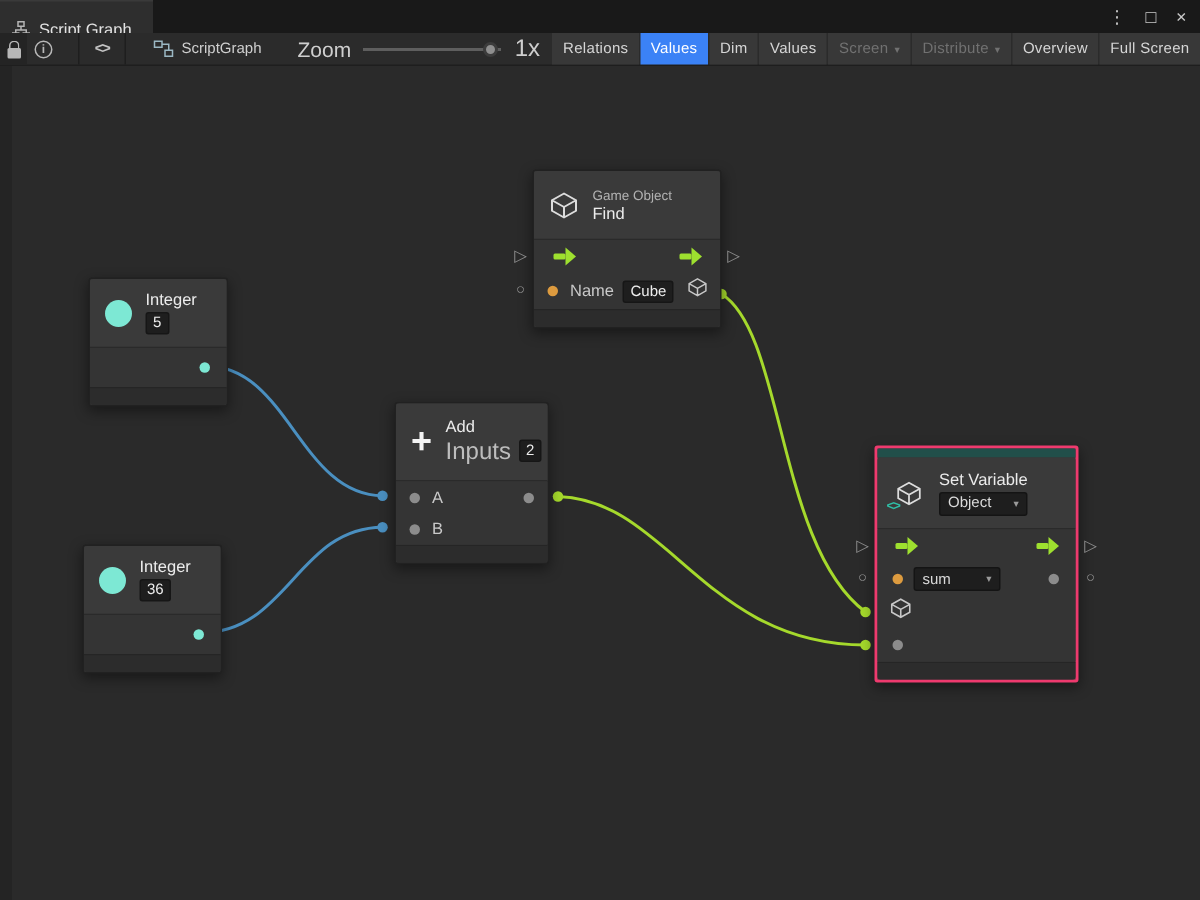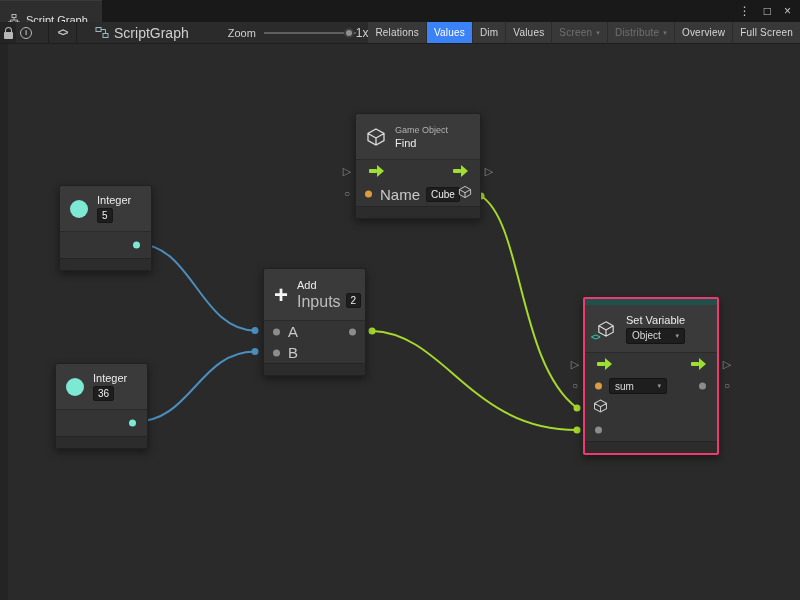--- a/index.html
+++ b/index.html
@@ -17,26 +17,26 @@
   .tb-btn{height:100%;display:flex;align-items:center;justify-content:center;color:#C8C8C8}
   .tb-lock{width:18px;background:#242424}
   .lock-shape{position:relative;width:9px;height:12px}
   .lock-shape .shackle{position:absolute;left:1px;top:0;width:7px;height:6px;border:1.5px solid #B8B8B8;border-bottom:none;border-radius:4px 4px 0 0}
   .lock-shape .lbody{position:absolute;left:0;top:5px;width:9px;height:7px;background:#B8B8B8;border-radius:1px}
   .tb-info{width:22px}
   .info-shape{width:12px;height:12px;border:1px solid #B8B8B8;border-radius:50%;font-size:8px;line-height:10px;text-align:center;color:#B8B8B8;font-weight:bold}
   .info-shape::after{content:"i"}
   .tb-code{width:32px;margin-left:12px;border-left:1px solid #1E1E1E;border-right:1px solid #1E1E1E;font-size:10px;font-weight:bold;letter-spacing:-1px;color:#C4C4C4}
   .sg-group{display:flex;align-items:center;gap:5px;margin-left:18px}
-  .sg-label{font-size:14px;color:#CFCFCF}
-  .zoom-label{margin-left:39px;font-size:11px;color:#CFCFCF}
+  .sg-label{font-size:10px;color:#CFCFCF}
+  .zoom-label{margin-left:24px;font-size:14px;color:#CFCFCF}
   .slider{position:relative;margin-left:8px;width:92px;height:12px}
   .slider .track{position:absolute;left:0;top:5px;width:92px;height:2px;background:#5E5E5E}
   .slider .knob{position:absolute;left:80px;top:1px;width:10px;height:10px;border-radius:50%;background:#8F8F8F;border:2px solid #3C3C3C}
-  .zoom-value{margin-left:9px;font-size:12px;color:#CFCFCF}
+  .zoom-value{margin-left:9px;font-size:16px;color:#CFCFCF}
   .tb-right{margin-left:auto;height:100%;display:flex;gap:1px}
   .tb-button{height:100%;display:flex;align-items:center;background:#383838;padding:0 7px;font-size:10px;color:#D6D6D6;letter-spacing:.2px;white-space:nowrap}
   .tb-button.active{background:#3b82f6;color:#FFFFFF}
   .tb-button.disabled{color:#717171}
   .tb-button .caret{margin-left:4px;font-size:7px}
 
   
   .canvas{position:absolute;left:0;top:44px;width:800px;height:556px;background:#2A2A2A;z-index:0}
   .left-strip{position:absolute;left:0;top:44px;width:8px;height:556px;background:#242424;z-index:1}
   .corner-sq{position:absolute;left:0;top:44px;width:8px;height:8px;background:#1B1B1B;z-index:1}
@@ -49,21 +49,21 @@
   .node-header{background:#3A3A3A;display:flex;align-items:center;gap:9px;padding:0 10px;border-bottom:1px solid #2A2A2A;border-radius:2px 2px 0 0}
   .hdr-col{display:flex;flex-direction:column;gap:2px}
   .node-title{font-size:11px;color:#ECECEC}
   .node-category{font-size:9px;color:#B2B2B2}
   .inline-field{background:#1E1E1E;border:1px solid #161616;border-radius:2px;font-size:10px;color:#EDEDED;padding:0 4px;height:15px;line-height:14px;align-self:flex-start;min-width:14px;text-align:left}
   .inputs-row{display:flex;align-items:center;gap:5px}
   .sub-label{font-size:16px;color:#BDBDBD}
   .plus-icon{font-size:24px;font-weight:bold;color:#F4F4F4;line-height:24px}
   .int-circle{width:18px;height:18px;border-radius:50%;background:#7DE8D4;flex:none}
   .port-row{position:relative;height:21px;display:flex;align-items:center;background:#343434}
-  .port-label{font-size:15px;color:#C9C9C9}
+  .port-label{font-size:11px;color:#C9C9C9}
   .node-footer{height:12px;background:#2C2C2C;border-top:1px solid #252525;border-radius:0 0 2px 2px}
   .dot{position:absolute;width:7px;height:7px;border-radius:50%;top:50%;transform:translateY(-50%)}
   .dot.cyan{background:#7DE8D4}
   .dot.gray{background:#8C8C8C}
   .dot.orange{background:#DD9B3F}
   .ext-port{position:absolute;width:14px;height:14px;font-size:11px;line-height:14px;text-align:center;color:#8F8F8F;z-index:4}
   .flow-arrow{position:absolute;width:16px;height:12px;top:50%;transform:translateY(-50%)}
   .flow-arrow .bar{position:absolute;left:1px;top:4px;width:8px;height:4px;background:#9EE02F;border-radius:1px}
   .flow-arrow .head{position:absolute;left:9px;top:0;width:0;height:0;border-left:7px solid #9EE02F;border-top:6px solid transparent;border-bottom:6px solid transparent}
   .dropdown{display:inline-flex;align-items:center;justify-content:space-between;gap:6px;background:#1E1E1E;border:1px solid #141414;border-radius:2px;padding:0 5px;font-size:10px;color:#DADADA;height:16px}

